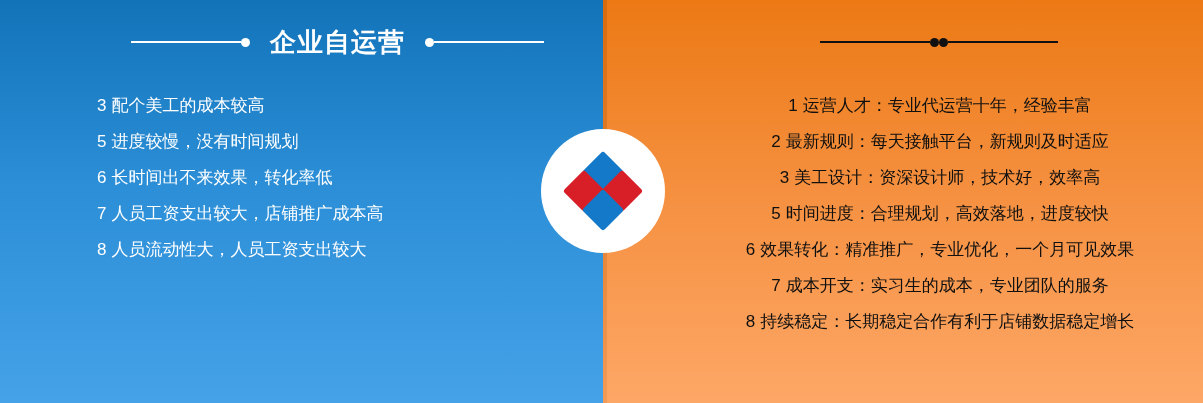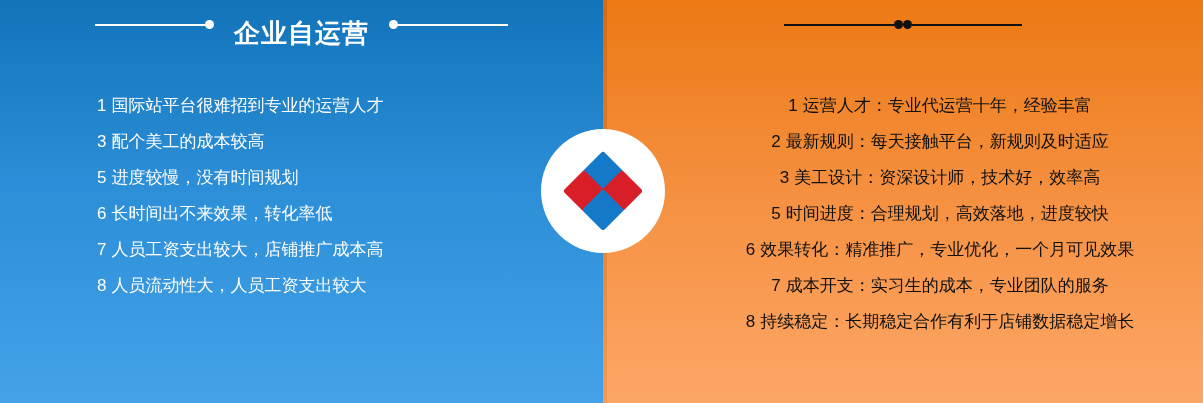--- a/index.html
+++ b/index.html
@@ -43,22 +43,23 @@
     height: 100%;
     background: linear-gradient(to bottom, rgba(200,95,10,0.55), rgba(222,130,60,0.35));
   }
 
   
   .header {
     position: absolute;
     top: 20px;
     height: 44px;
     display: flex;
-    align-items: flex-start;
+    align-items: center;
     justify-content: center;
+    padding-left: 36px;
   }
   .header-left  { left: 0;   width: 603px; }
   .header-right { left: 0;   width: 600px; }
 
   .rule {
     display: flex;
     align-items: center;
     flex: 0 0 auto;
   }
   .rule-line {
@@ -160,23 +161,20 @@
         <span class="rule-dot"></span>
       </span>
       <span class="title">企业自运营</span>
       <span class="rule trail">
         <span class="rule-dot"></span>
         <span class="rule-line"></span>
       </span>
     </div>
 
     <ul class="list list-left">
-      <li class="list-item">
-        <span class="item-num">1</span><span class="item-text">国际站平台很难招到专业的运营人才</span>
-      </li>
       <li class="list-item">
         <span class="item-num">3</span><span class="item-text">配个美工的成本较高</span>
       </li>
       <li class="list-item">
         <span class="item-num">5</span><span class="item-text">进度较慢，没有时间规划</span>
       </li>
       <li class="list-item">
         <span class="item-num">6</span><span class="item-text">长时间出不来效果，转化率低</span>
       </li>
       <li class="list-item">

